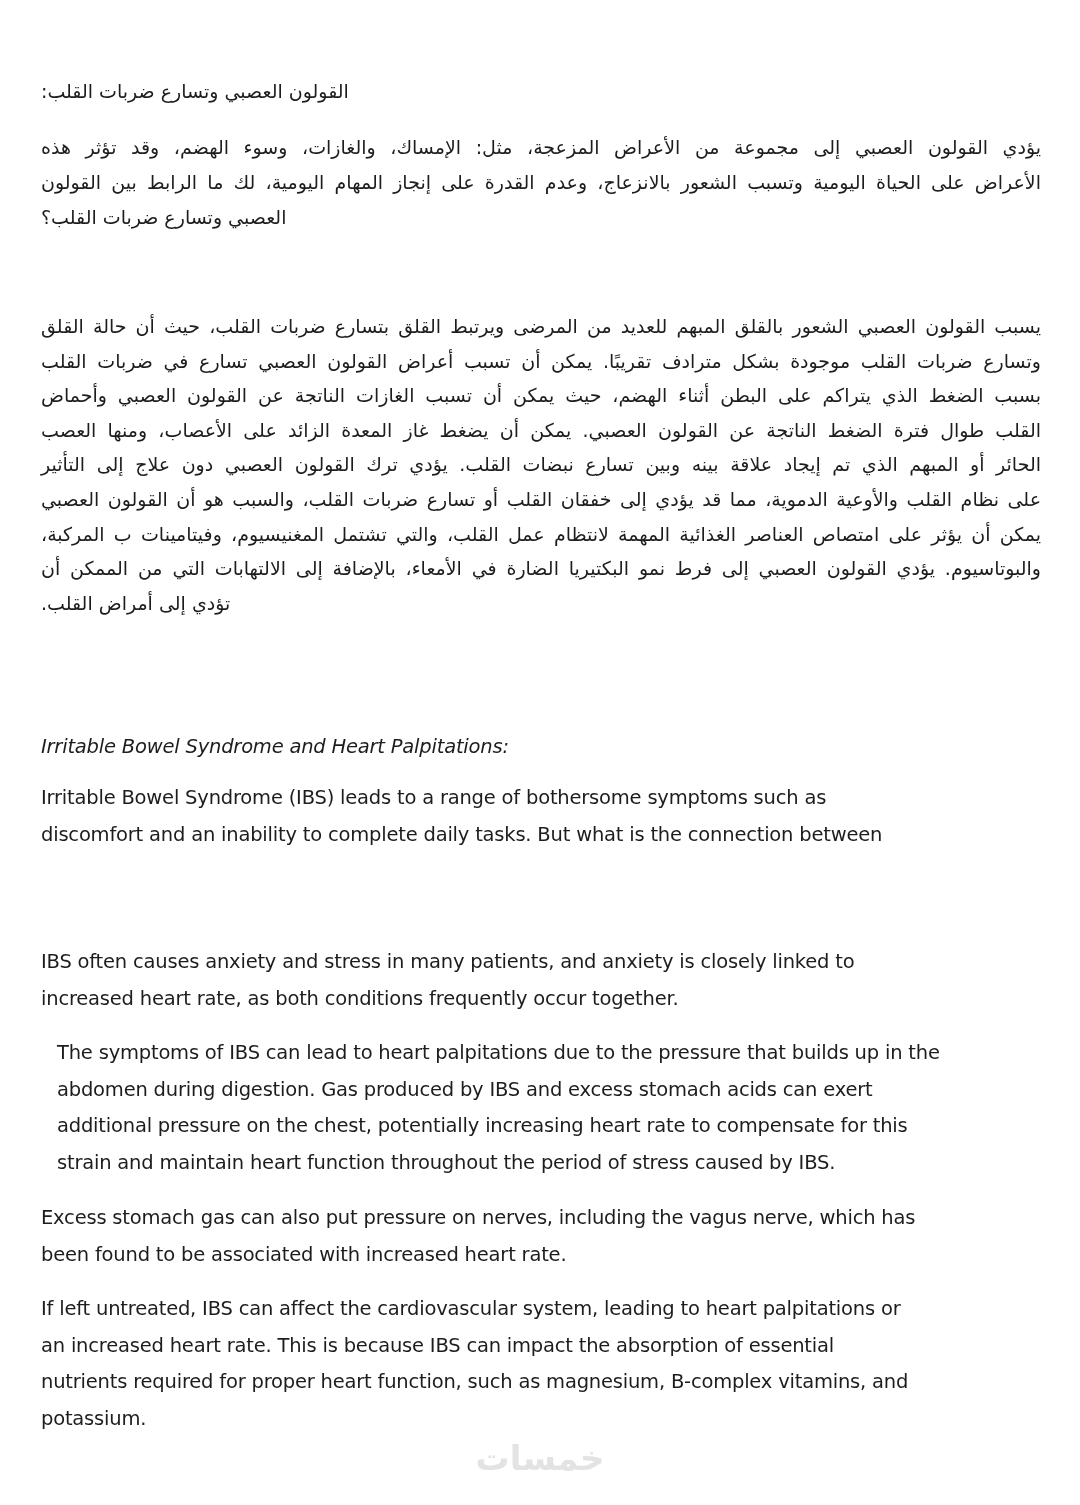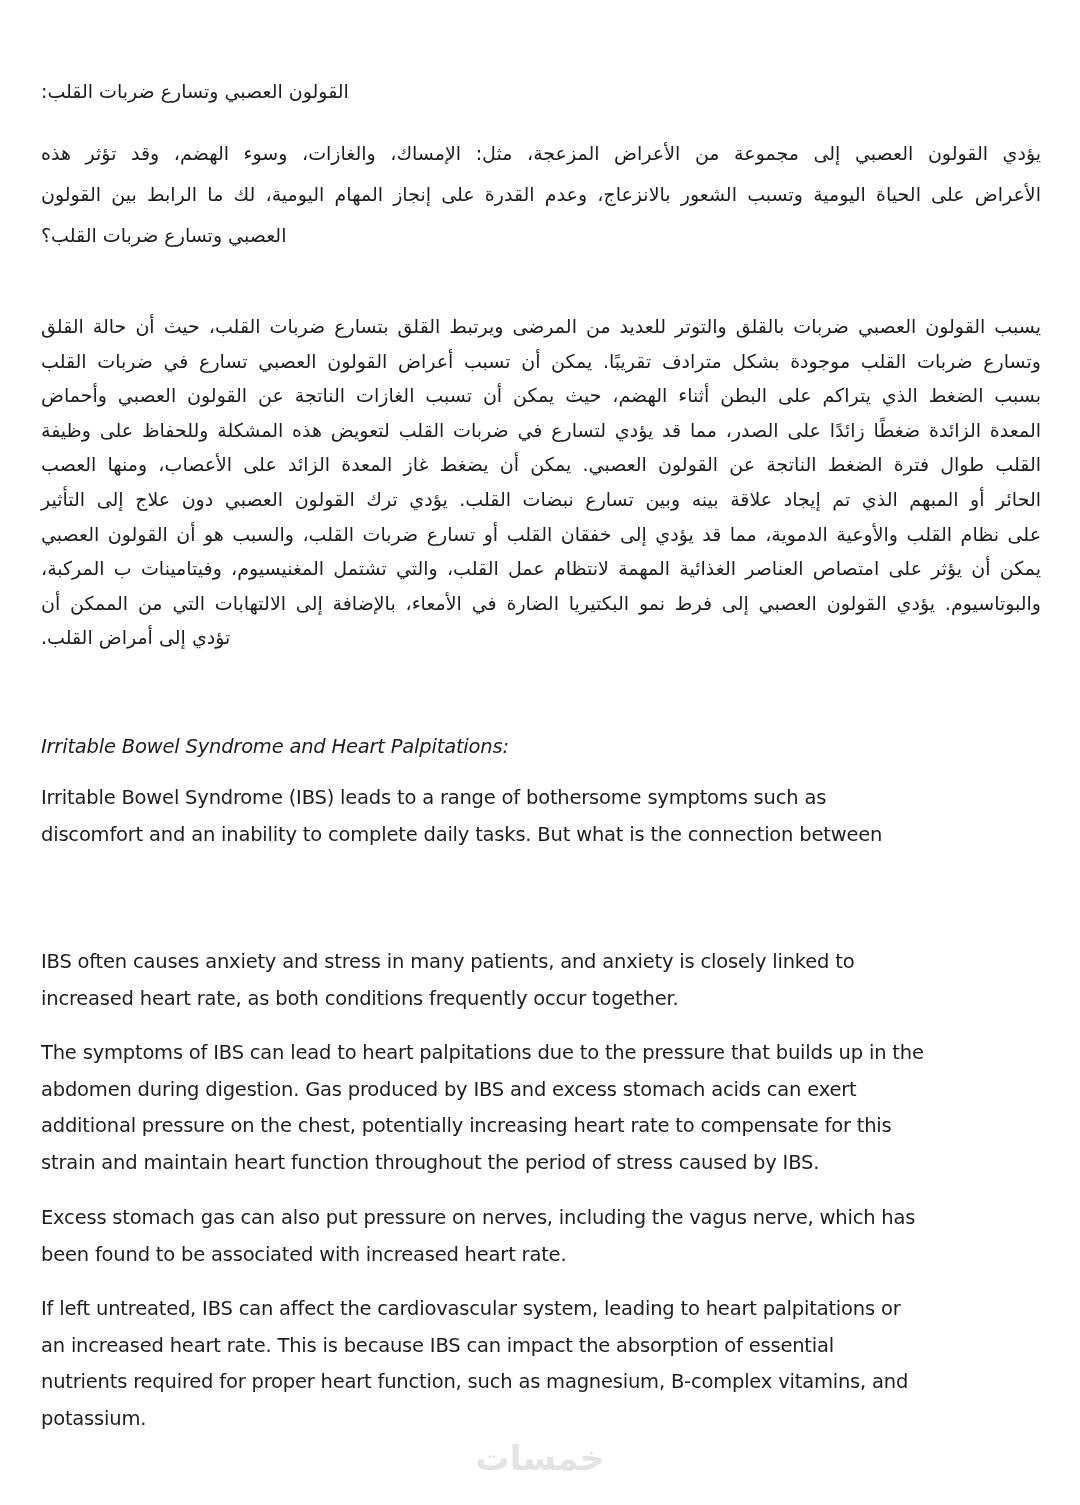--- a/index.html
+++ b/index.html
@@ -9,31 +9,31 @@
   
   .ar { position: absolute; left: 41px; width: 1000px; direction: rtl; font-family: "DejaVu Sans", sans-serif; font-size: 19px; color: #1d1d1d; }
   .ar-title { top: 80px; text-align: left; direction: rtl; }
   .ar-title span { display: inline-block; direction: rtl; }
   .ar-para { }
   .ar-line { display: block; height: 34.5px; line-height: 34.5px; text-align: justify; text-align-last: justify; white-space: nowrap; overflow: visible; }
   .ar-line.last { text-align-last: left; text-align: left; }
   .ar-line.last span { display: inline-block; direction: rtl; }
   #ar-p1 { top: 130px; }
   #ar-p2 { top: 309px; }
-  #ar-p1 .ar-line { height: 35px; line-height: 35px; margin-top: 6px; }
+  #ar-p1 .ar-line { height: 35px; line-height: 35px; }
   #ar-p2 .ar-line { height: 34.6px; line-height: 34.6px; }
 
   
   .en { position: absolute; left: 41px; width: 1020px; font-family: "DejaVu Sans", sans-serif; font-size: 19.5px; color: #1d1d1d; letter-spacing: -0.2px; }
   .en-title { top: 729px; font-style: italic; }
   .en-para { }
   .en-line { display: block; height: 36.6px; line-height: 36.6px; white-space: nowrap; }
   #en-p1 { top: 780px; }
   #en-p2 { top: 944px; }
-  #en-p3 { top: 1035px; }
+  #en-p3 { top: 1035px; margin-left: 16px; }
   #en-p4 { top: 1200px; }
   #en-p5 { top: 1291px; }
 
   .watermark { position: absolute; left: 0; width: 1080px; top: 1438px; text-align: center; font-family: "DejaVu Sans", sans-serif; font-size: 34px; font-weight: bold; color: #e3e3e3; direction: rtl; }
 </style>
 </head>
 <body>
 
 <div class="page">
 
@@ -41,24 +41,23 @@
     <span>القولون العصبي وتسارع ضربات القلب:</span>
   </div>
 
   <div class="ar ar-para" id="ar-p1">
     <span class="ar-line">يؤدي القولون العصبي إلى مجموعة من الأعراض المزعجة، مثل: الإمساك، والغازات، وسوء الهضم، وقد تؤثر هذه</span>
     <span class="ar-line">الأعراض على الحياة اليومية وتسبب الشعور بالانزعاج، وعدم القدرة على إنجاز المهام اليومية، لك ما الرابط بين القولون</span>
     <span class="ar-line last"><span>العصبي وتسارع ضربات القلب؟</span></span>
   </div>
 
   <div class="ar ar-para" id="ar-p2">
-    <span class="ar-line">يسبب القولون العصبي ضربات بالقلق والتوتر للعديد من المرضى ويرتبط القلق بتسارع ضربات القلب، حيث أن حالة القلق</span>
+    <span class="ar-line">يسبب القولون العصبي الشعور بالقلق المبهم للعديد من المرضى ويرتبط القلق بتسارع ضربات القلب، حيث أن حالة القلق</span>
     <span class="ar-line">وتسارع ضربات القلب موجودة بشكل مترادف تقريبًا. يمكن أن تسبب أعراض القولون العصبي تسارع في ضربات القلب</span>
     <span class="ar-line">بسبب الضغط الذي يتراكم على البطن أثناء الهضم، حيث يمكن أن تسبب الغازات الناتجة عن القولون العصبي وأحماض</span>
-    <span class="ar-line">المعدة الزائدة ضغطًا زائدًا على الصدر، مما قد يؤدي لتسارع في ضربات القلب لتعويض هذه المشكلة وللحفاظ على وظيفة</span>
     <span class="ar-line">القلب طوال فترة الضغط الناتجة عن القولون العصبي. يمكن أن يضغط غاز المعدة الزائد على الأعصاب، ومنها العصب</span>
     <span class="ar-line">الحائر أو المبهم الذي تم إيجاد علاقة بينه وبين تسارع نبضات القلب. يؤدي ترك القولون العصبي دون  علاج إلى التأثير</span>
     <span class="ar-line">على نظام القلب والأوعية الدموية، مما قد يؤدي إلى خفقان القلب أو تسارع ضربات القلب، والسبب هو أن القولون العصبي</span>
     <span class="ar-line">يمكن أن يؤثر على امتصاص العناصر الغذائية المهمة لانتظام عمل القلب، والتي تشتمل المغنيسيوم، وفيتامينات ب المركبة،</span>
     <span class="ar-line">والبوتاسيوم. يؤدي القولون العصبي إلى فرط نمو البكتيريا الضارة في الأمعاء، بالإضافة إلى الالتهابات التي من الممكن أن</span>
     <span class="ar-line last"><span>تؤدي إلى أمراض القلب.</span></span>
   </div>
 
   <div class="en en-title">
     <span class="en-line">Irritable Bowel Syndrome and Heart Palpitations:</span>

